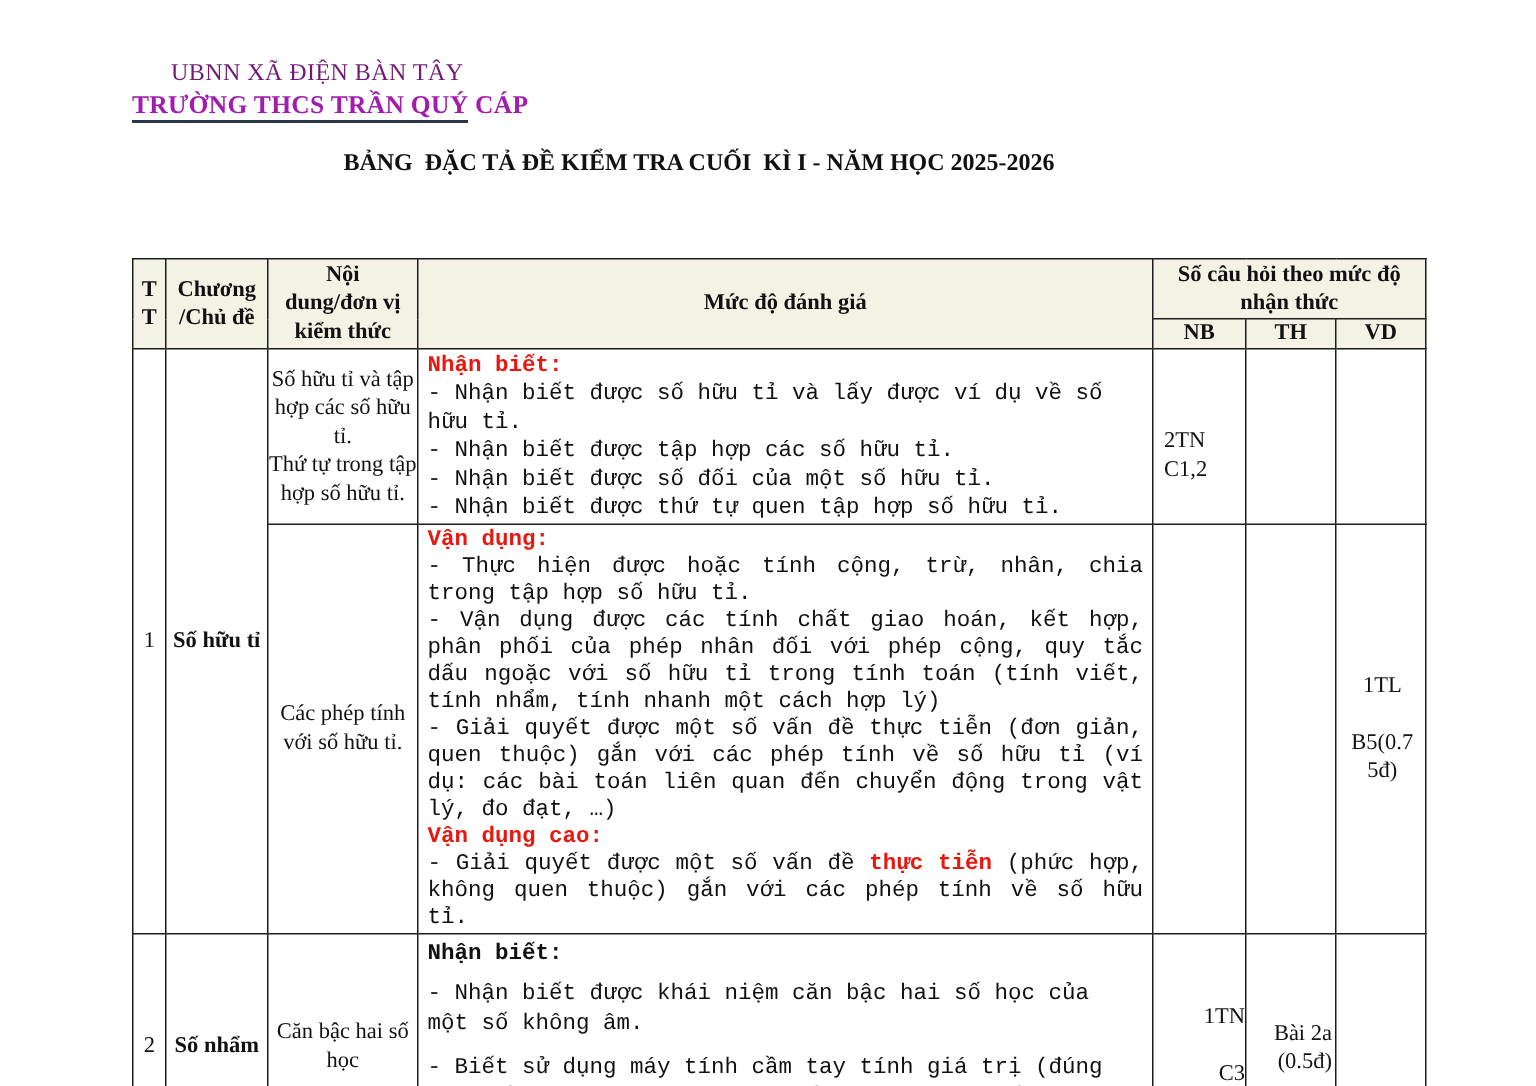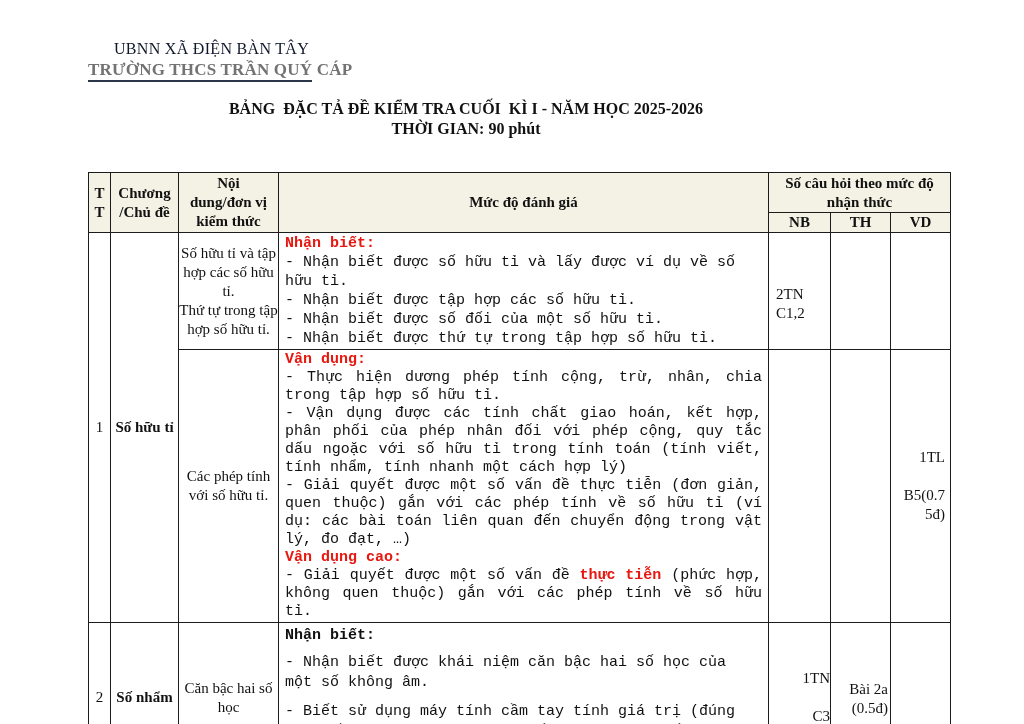--- a/index.html
+++ b/index.html
@@ -1,22 +1,22 @@
 <!DOCTYPE html>
 <html><head>
 <meta charset="utf-8">
 <style>
   * { margin: 0; padding: 0; box-sizing: border-box; }
   html, body { width: 1024px; height: 724px; background: #ffffff; overflow: hidden; }
   body { font-family: "Liberation Serif", "DejaVu Serif", serif; color: #111; position: relative; }
 
   
   .letterhead { position: absolute; left: 88px; top: 40px; }
-  .org-line1 { color: #0f172a; font-size: 16px; padding-left: 26px; letter-spacing: .3px; }
-  .org-line2 { color: #737373; font-size: 17px; font-weight: bold; margin-top: 2px; letter-spacing: .2px; }
+  .org-line1 { color: #701a75; font-size: 16px; padding-left: 26px; letter-spacing: .3px; }
+  .org-line2 { color: #a21caf; font-size: 17px; font-weight: bold; margin-top: 2px; letter-spacing: .2px; }
   .org-line2 .ul-part { border-bottom: 2px solid #2b3749; padding-bottom: 1px; }
 
   
   .title-block { position: absolute; left: 0; top: 99px; width: 932px; text-align: center; }
   .title-line { font-weight: bold; font-size: 16px; line-height: 20px; white-space: pre; }
 
   
   table.spec { position: absolute; left: 88px; top: 172px; width: 862px;
                border-collapse: collapse; table-layout: fixed; }
   table.spec td, table.spec th { border: 1px solid #1c1c1c; font-size: 15px; vertical-align: middle; }
@@ -29,41 +29,40 @@
   .r2 td.assess { line-height: 20px; padding-top: 3px; }
   .lvl { font-weight: bold; }
   .red { color: #e8170f; }
   .bullet { text-align: left; }
   .r1b .bullet { text-align: justify; }
   .r2 .lvl { margin-bottom: 7px; }
   .r2 .bullet { margin-bottom: 9px; }
 
   td.qcell { vertical-align: top; white-space: pre-line; line-height: 19px; }
   td.q-nb-1a { text-align: left; padding: 25px 2px 0 7px; }
-  td.q-vd-1b { vertical-align: middle; text-align: right; padding: 0 5px 0 7px; word-break: break-all; }
+  td.q-vd-1b { vertical-align: middle; text-align: center; padding: 0 5px 0 7px; word-break: break-all; }
   td.q-nb-2 { text-align: right; padding-top: 0; margin-left: 31px; }
   td.q-th-2 { text-align: right; padding: 2px 2px 0 6px; }
 
   .rH1 th { height: 40px; }
   .rH2 th { height: 20px; }
   .r1a > td { height: 115px; margin-left: 10px; }
   .r1b > td { height: 198px; }
   .r2 > td { height: 97px; }
 </style>
 </head>
 <body>
 
 <div class="letterhead">
   <div class="org-line1">UBNN XÃ ĐIỆN BÀN TÂY</div>
   <div class="org-line2"><span class="ul-part">TRƯỜNG THCS TRẦN QUÝ</span><span> CÁP</span></div>
 </div>
 
 <div class="title-block">
   <div class="title-line">BẢNG  ĐẶC TẢ ĐỀ KIỂM TRA CUỐI  KÌ I - NĂM HỌC 2025-2026</div>
-  <div class="title-line">THỜI GIAN: 90 phút</div>
 </div>
 
 <table class="spec">
   <colgroup>
     <col style="width:22px">
       <col style="width:68px">
       <col style="width:100px">
     <col style="width:490px">
       <col style="width:62px">
       <col style="width:60px">
@@ -91,33 +90,33 @@
     <tr class="r1a">
       <td class="center-cell" rowspan="2">1</td>
       <td class="center-cell bold" rowspan="2">Số hữu tỉ</td>
       <td class="center-cell">Số hữu tỉ và tập hợp các số hữu tỉ.
 Thứ tự trong tập hợp số hữu tỉ.</td>
       <td class="assess">
         <div class="lvl red">Nhận biết:</div>
         <div class="bullet">- Nhận biết được số hữu tỉ và lấy được ví dụ về số hữu tỉ.</div>
         <div class="bullet">- Nhận biết được tập hợp các số hữu tỉ.</div>
         <div class="bullet">- Nhận biết được số đối của một số hữu tỉ.</div>
-        <div class="bullet">- Nhận biết được thứ tự trong tập hợp số hữu tỉ.</div>
+        <div class="bullet">- Nhận biết được thứ tự quen tập hợp số hữu tỉ.</div>
       </td>
       <td class="qcell q-nb-1a">2TN
 C1,2</td>
       <td class="qcell"></td>
       <td class="qcell"></td>
     </tr>
 
     <tr class="r1b">
       <td class="center-cell">Các phép tính với số hữu tỉ.</td>
       <td class="assess">
         <div class="lvl red">Vận dụng:</div>
-        <div class="bullet">- Thực hiện dương phép tính cộng, trừ, nhân, chia trong tập hợp số hữu tỉ.</div>
+        <div class="bullet">- Thực hiện được hoặc tính cộng, trừ, nhân, chia trong tập hợp số hữu tỉ.</div>
         <div class="bullet">- Vận dụng được các tính chất giao hoán, kết hợp, phân phối của phép nhân đối với phép cộng, quy tắc dấu ngoặc với số hữu tỉ trong tính toán (tính viết, tính nhẩm, tính nhanh một cách hợp lý)</div>
         <div class="bullet">- Giải quyết được một số vấn đề thực tiễn (đơn giản, quen thuộc) gắn với các phép tính về số hữu tỉ (ví dụ: các bài toán liên quan đến chuyển động trong vật lý, đo đạt, …)</div>
         <div class="lvl red">Vận dụng cao:</div>
         <div class="bullet"><span>- Giải quyết được một số vấn đề </span><span class="lvl red">thực tiễn</span><span> (phức hợp, không quen thuộc) gắn với các phép tính về số hữu tỉ.</span></div>
       </td>
       <td class="qcell"></td>
       <td class="qcell"></td>
       <td class="qcell q-vd-1b">1TL
 
 B5(0.75đ)</td>

